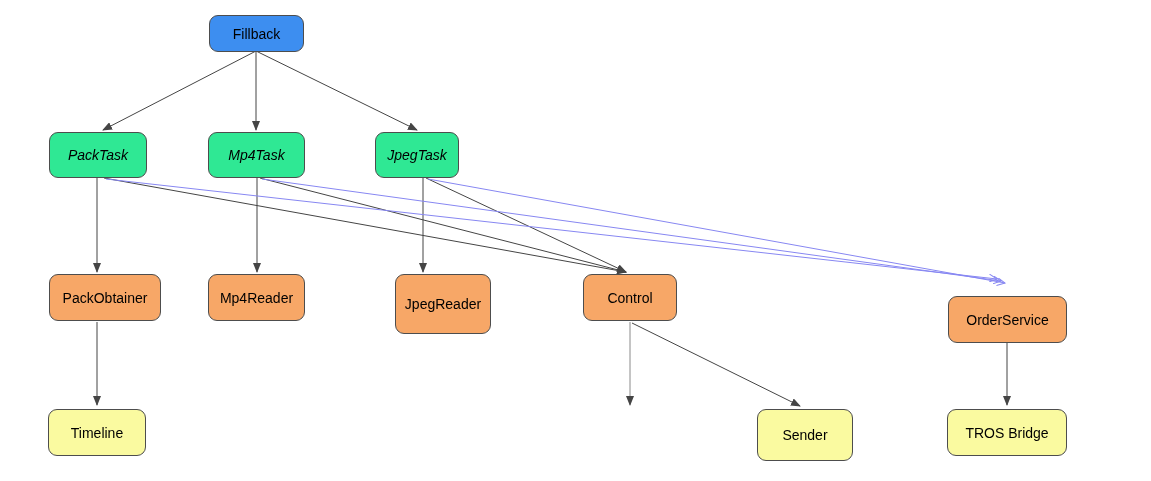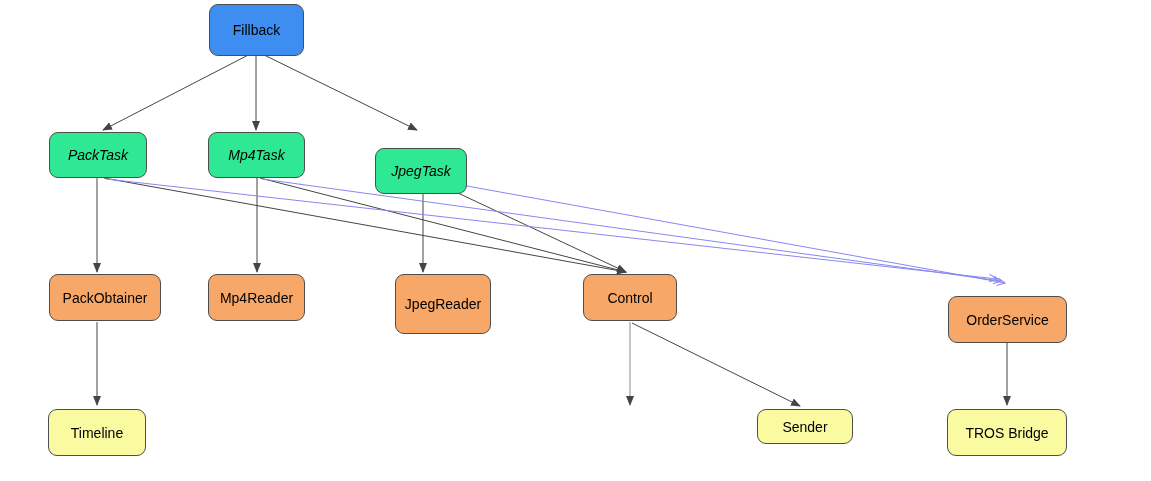--- a/index.html
+++ b/index.html
@@ -61,31 +61,31 @@
     <line class="edge-order" x1="106" y1="179" x2="997" y2="279" marker-end="url(#arrowOrder)"></line>
     <line class="edge-order" x1="262" y1="179" x2="1001" y2="281" marker-end="url(#arrowOrder)"></line>
     <line class="edge-order" x1="428" y1="179" x2="1005" y2="283" marker-end="url(#arrowOrder)"></line>
 
     <line class="edge" x1="97" y1="322" x2="97" y2="405" marker-end="url(#arrowDark)"></line>
     <line class="edge edge-soft" x1="630" y1="322" x2="630" y2="405" marker-end="url(#arrowDark)"></line>
     <line class="edge" x1="632" y1="323" x2="800" y2="406" marker-end="url(#arrowDark)"></line>
     <line class="edge" x1="1007" y1="330" x2="1007" y2="405" marker-end="url(#arrowDark)"></line>
   </svg>
 
-  <div class="node kind-root" style="left:209px;top:4px;width:95px;height:52px">
+  <div class="node kind-root" style="left:209px;top:15px;width:95px;height:37px">
     <span class="node-label">Fillback</span>
   </div>
 
   <div class="node kind-task" style="left:49px;top:132px;width:98px;height:46px">
     <span class="node-label">PackTask</span>
   </div>
   <div class="node kind-task" style="left:208px;top:132px;width:97px;height:46px">
     <span class="node-label">Mp4Task</span>
   </div>
-  <div class="node kind-task" style="left:375px;top:148px;width:92px;height:46px">
+  <div class="node kind-task" style="left:375px;top:132px;width:84px;height:46px">
     <span class="node-label">JpegTask</span>
   </div>
 
   <div class="node kind-module" style="left:49px;top:274px;width:112px;height:47px">
     <span class="node-label">PackObtainer</span>
   </div>
   <div class="node kind-module" style="left:208px;top:274px;width:97px;height:47px">
     <span class="node-label">Mp4Reader</span>
   </div>
   <div class="node kind-module" style="left:395px;top:274px;width:96px;height:60px">
@@ -94,20 +94,20 @@
   <div class="node kind-module" style="left:583px;top:274px;width:94px;height:47px">
     <span class="node-label">Control</span>
   </div>
   <div class="node kind-module" style="left:948px;top:296px;width:119px;height:47px">
     <span class="node-label">OrderService</span>
   </div>
 
   <div class="node kind-sink" style="left:48px;top:409px;width:98px;height:47px">
     <span class="node-label">Timeline</span>
   </div>
-  <div class="node kind-sink" style="left:757px;top:409px;width:96px;height:35px">
+  <div class="node kind-sink" style="left:757px;top:409px;width:96px;height:52px">
     <span class="node-label">Sender</span>
   </div>
   <div class="node kind-sink" style="left:947px;top:409px;width:120px;height:47px">
     <span class="node-label">TROS Bridge</span>
   </div>
 
 </div>
 
 </body></html>

